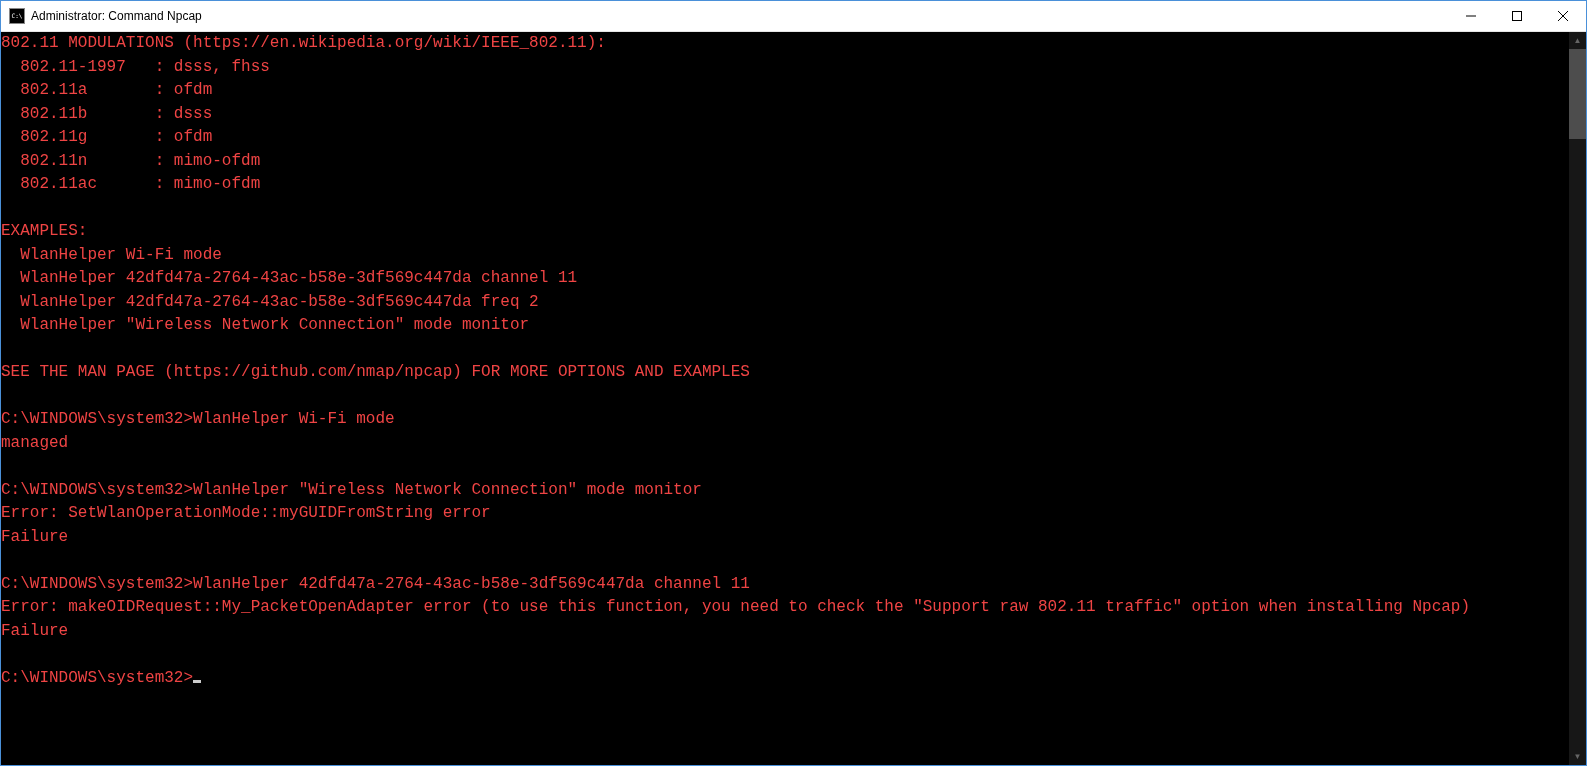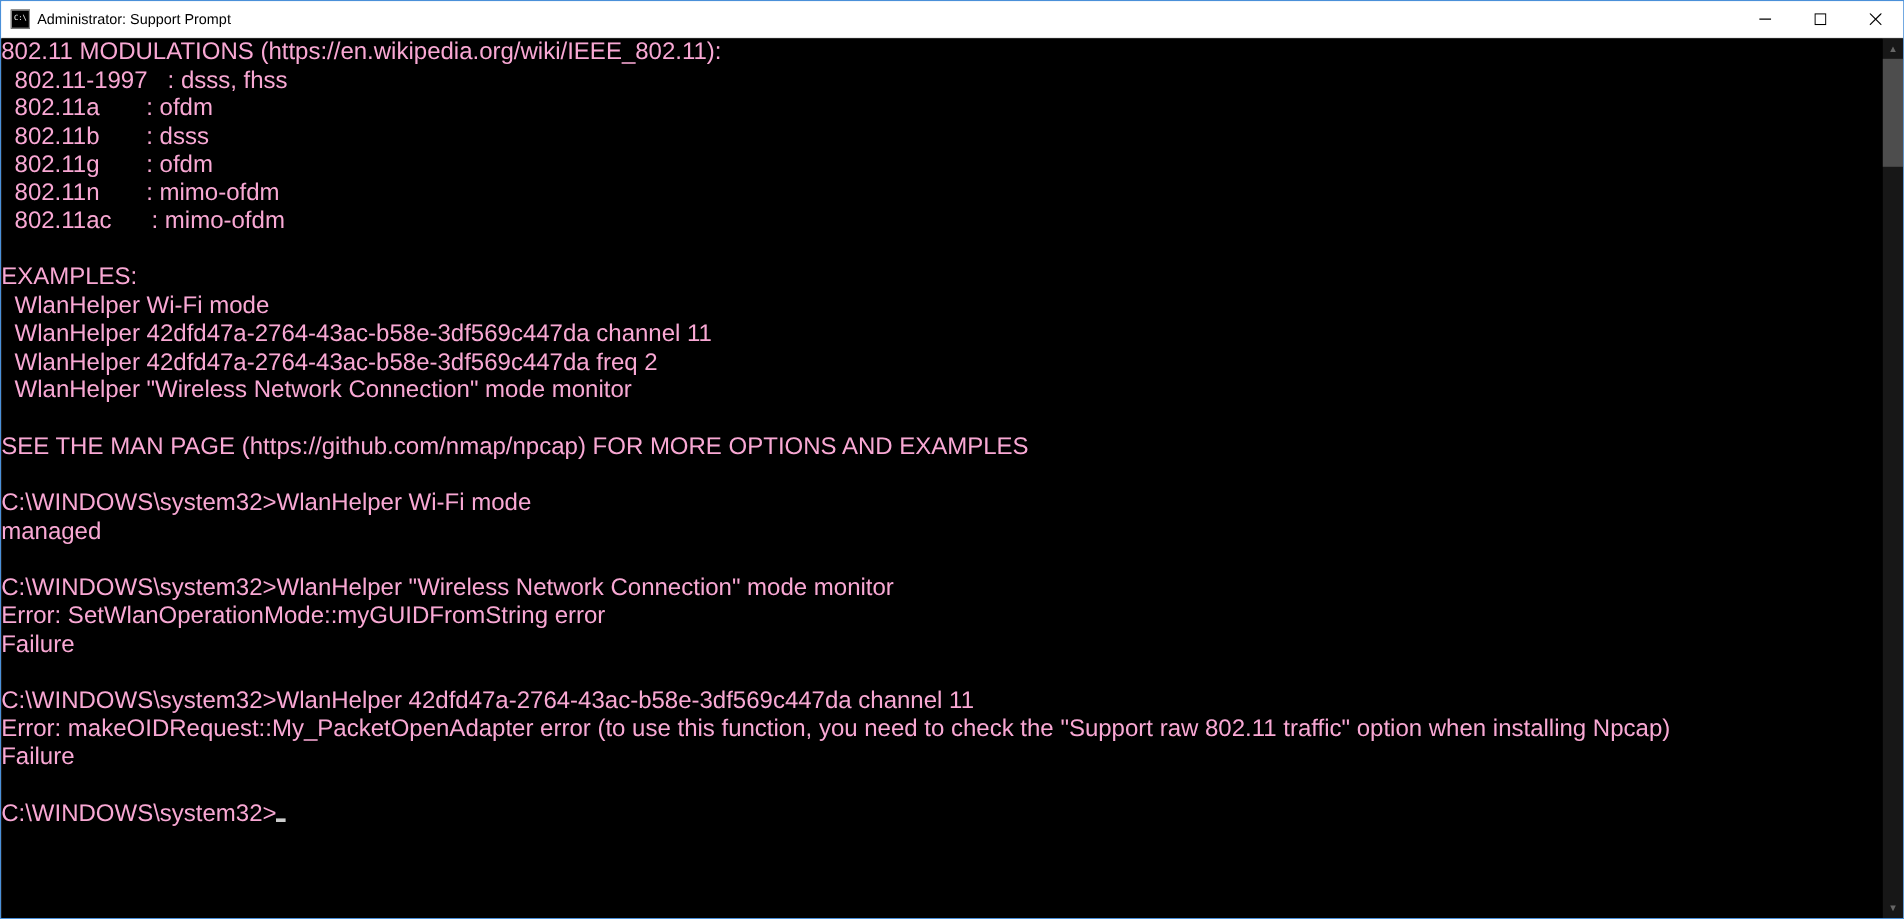--- a/index.html
+++ b/index.html
@@ -58,23 +58,23 @@
     .titlebar-btn svg { width: 10px; height: 10px; }
     .console-wrap {
       flex: 1;
       display: flex;
       background: #000;
       min-height: 0;
     }
     .console {
       flex: 1;
       background: #000000;
-      color: #f9a8d4;
-      font-family: Liberation Sans, sans-serif;
-      font-size: 20px;
+      color: #ef4444;
+      font-family: Liberation Mono, monospace;
+      font-size: 16px;
       line-height: 23.5px;
       white-space: pre-wrap;
       word-break: break-all;
       padding: 0;
       overflow: hidden;
     }
     .scrollbar {
       width: 17px;
       background: #171717;
       display: flex;
@@ -106,21 +106,21 @@
       background: #cccccc;
       vertical-align: baseline;
       margin-bottom: -1px;
     }
   </style>
 </head>
 <body>
 
 <div class="titlebar">
   <div class="titlebar-icon"></div>
-  <div class="titlebar-text">Administrator: Support Prompt</div>
+  <div class="titlebar-text">Administrator: Command Npcap</div>
   <div class="titlebar-spacer"></div>
   <div class="titlebar-buttons">
     <div class="titlebar-btn">
       <svg viewBox="0 0 10 10">
           <line x1="0" y1="5" x2="10" y2="5" stroke="currentColor" stroke-width="1"></line>
         </svg>
     </div>
     <div class="titlebar-btn">
       <svg viewBox="0 0 10 10">
           <rect x="0.5" y="0.5" width="9" height="9" fill="none" stroke="currentColor" stroke-width="1"></rect>

